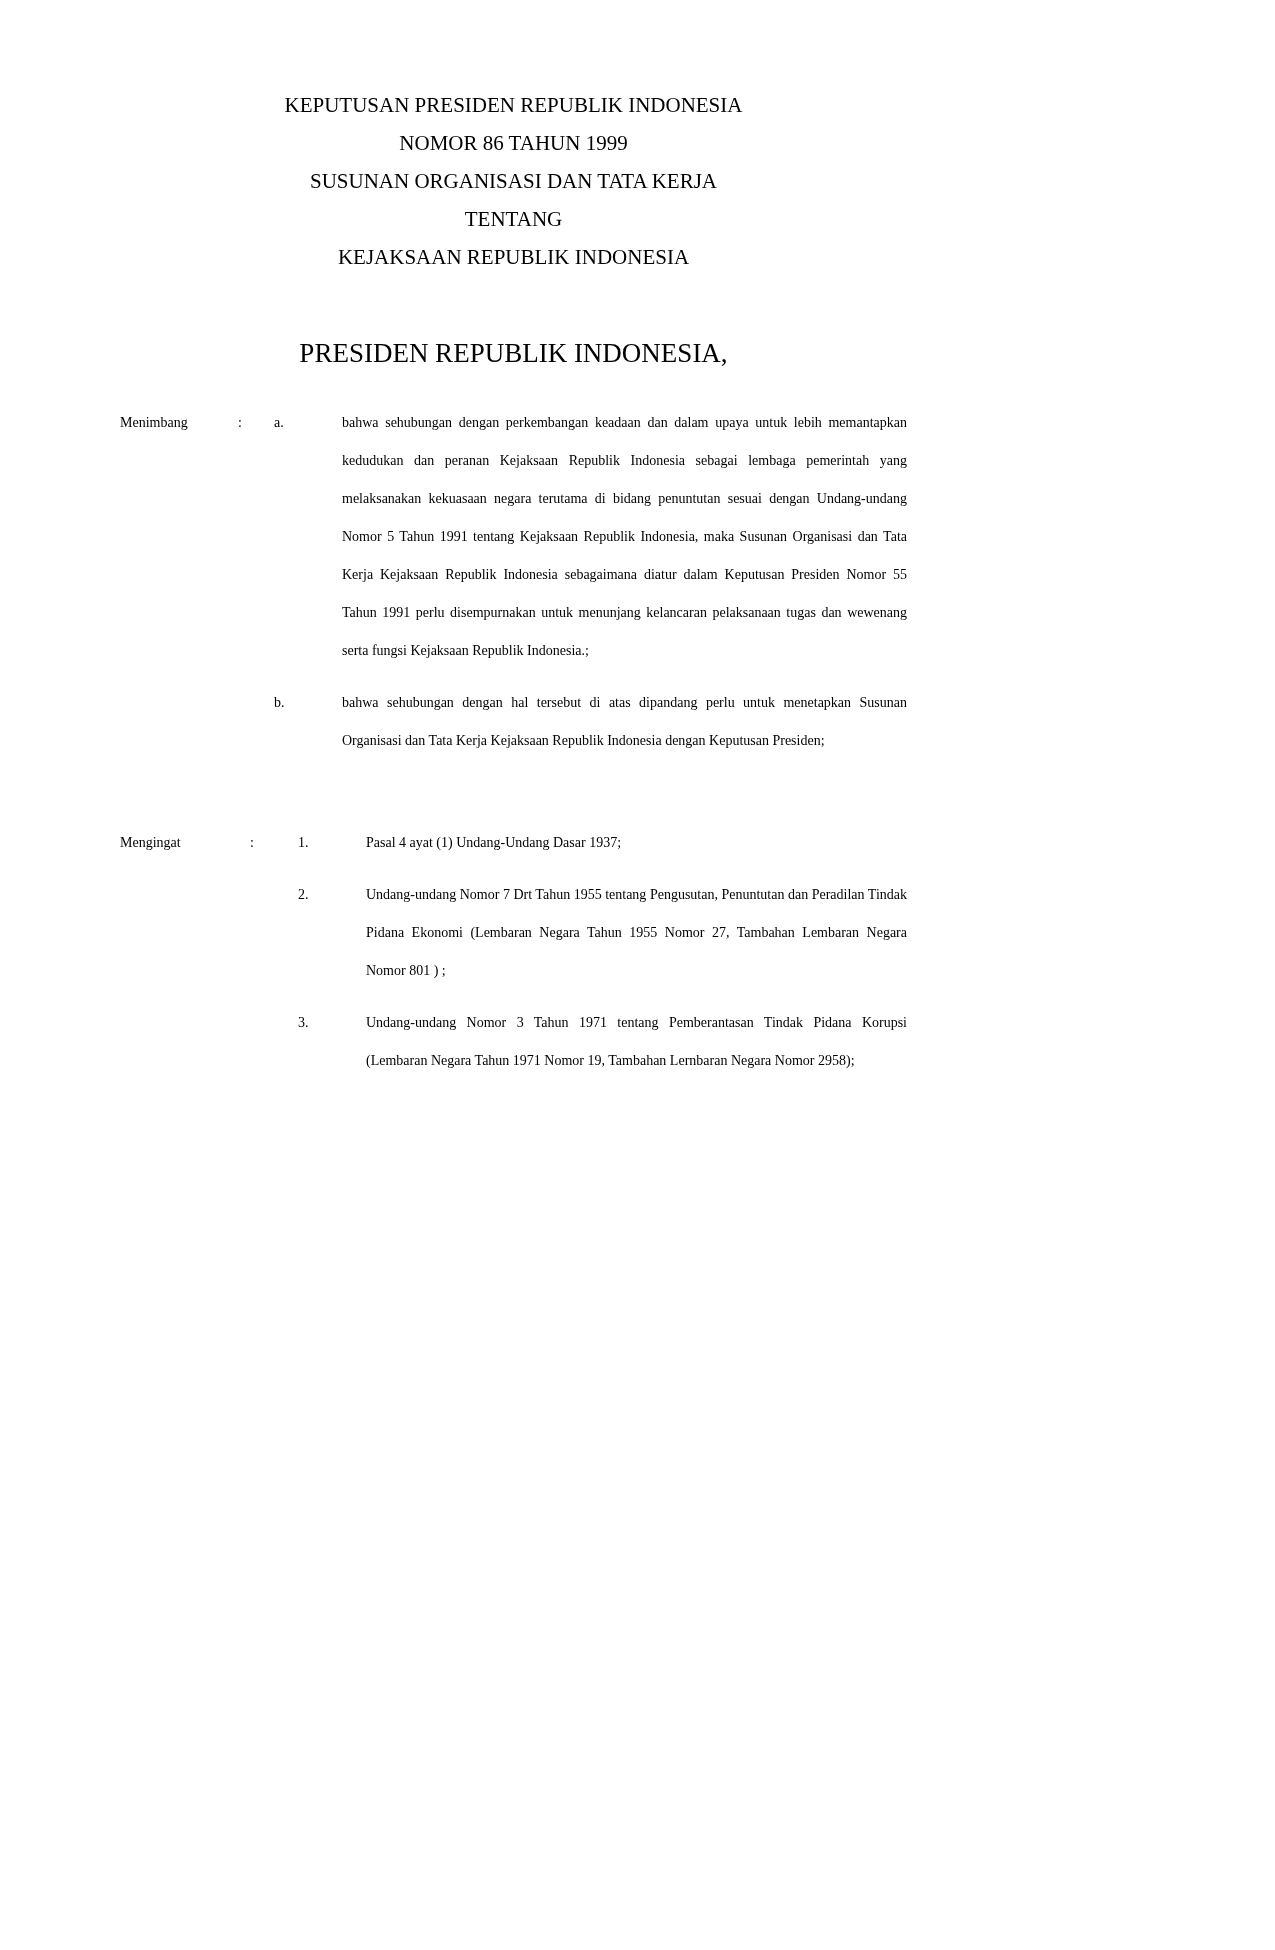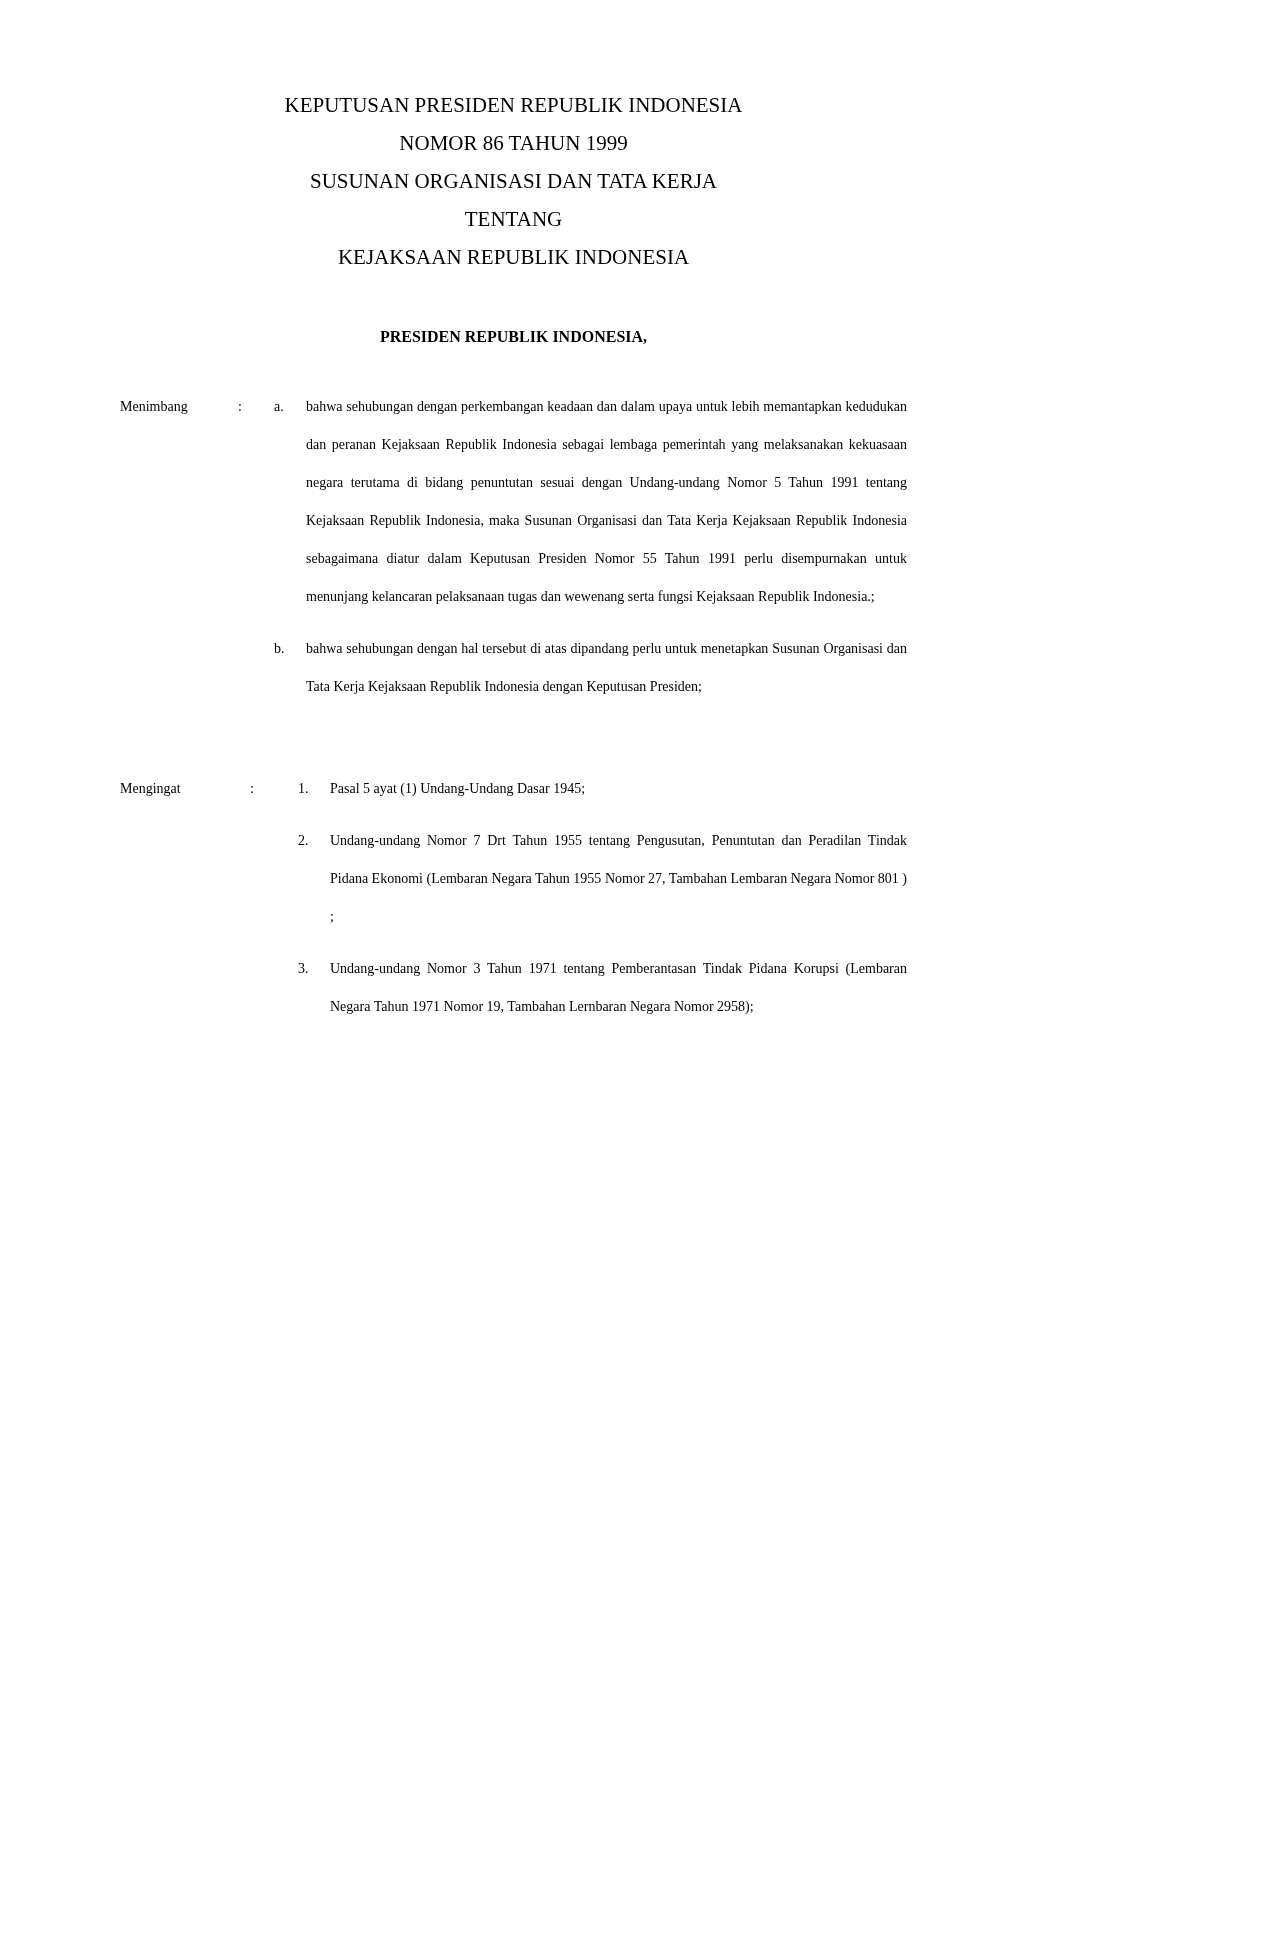--- a/index.html
+++ b/index.html
@@ -30,45 +30,45 @@
   }
 
   
   .title-block {
     margin-top: 44px;
     text-align: center;
     font-size: 21px;
     line-height: 38px;
   }
   .salutation {
-    margin-top: 42px;
+    margin-top: 58px;
     text-align: center;
-    font-size: 16px;
+    font-size: 27px;
     line-height: 38px;
-    font-weight: bold;
   }
 
   
   .section {
     display: flex;
     font-size: 14px;
     line-height: 38px;
   }
   .section-considerations { margin-top: 32px; }
   .section-legal-basis { margin-top: 64px; gap: 12px; }
   .section-label { width: 118px; flex-shrink: 0; }
   .section-colon { width: 36px; flex-shrink: 0; text-align: left; }
   .section-items { flex: 1; }
   .item { display: flex; }
   .item + .item { margin-top: 14px; }
   .item-marker { width: 32px; flex-shrink: 0; }
   .item-text {
     flex: 1;
     text-align: justify;
     text-justify: inter-word;
+    margin-left: 36px;
   }
 </style>
 </head>
 <body>
 
 <div class="page">
   <div class="content">
 
 
     <div class="title-block">
@@ -95,21 +95,21 @@
         </div>
       </div>
     </div>
 
     <div class="section section-legal-basis">
       <div class="section-label">Mengingat</div>
       <div class="section-colon">:</div>
       <div class="section-items">
         <div class="item">
           <div class="item-marker">1.</div>
-          <div class="item-text">Pasal 5 ayat (1) Undang-Undang Dasar 1945;</div>
+          <div class="item-text">Pasal 4 ayat (1) Undang-Undang Dasar 1937;</div>
         </div>
         <div class="item">
           <div class="item-marker">2.</div>
           <div class="item-text">Undang-undang Nomor 7 Drt Tahun 1955 tentang Pengusutan, Penuntutan dan Peradilan Tindak Pidana Ekonomi (Lembaran Negara Tahun 1955 Nomor 27, Tambahan Lembaran Negara Nomor 801 ) ;</div>
         </div>
         <div class="item">
           <div class="item-marker">3.</div>
           <div class="item-text">Undang-undang Nomor 3 Tahun 1971 tentang Pemberantasan Tindak Pidana Korupsi (Lembaran Negara Tahun 1971 Nomor 19, Tambahan Lernbaran Negara Nomor 2958);</div>
         </div>
       </div>

